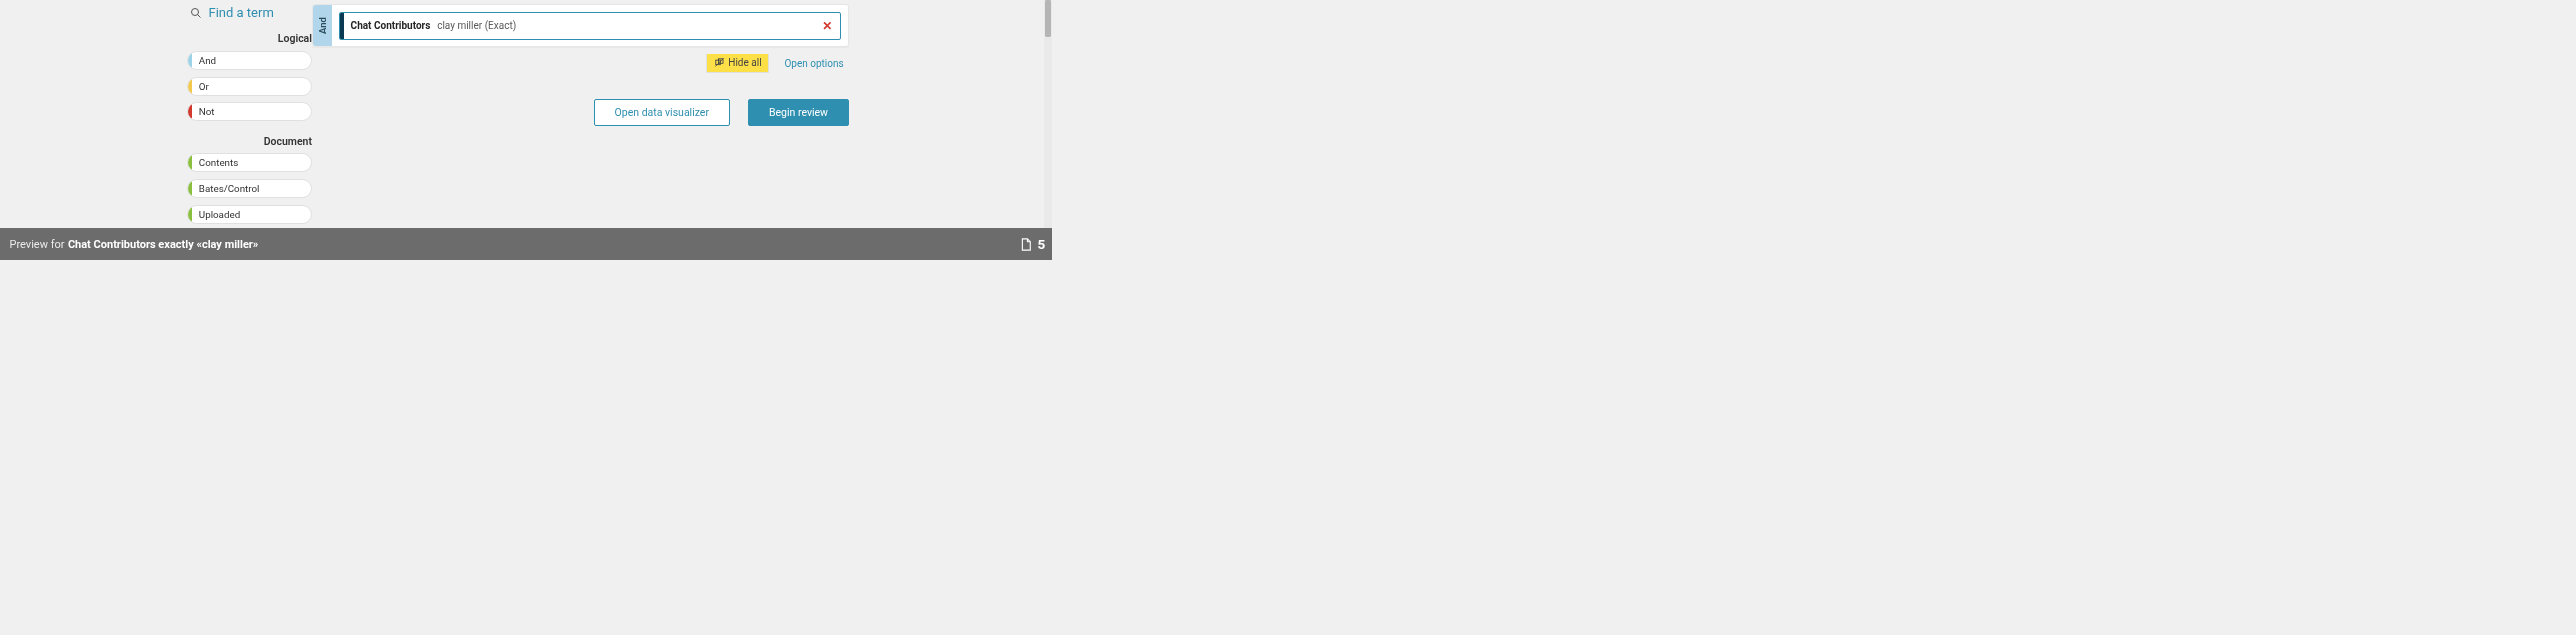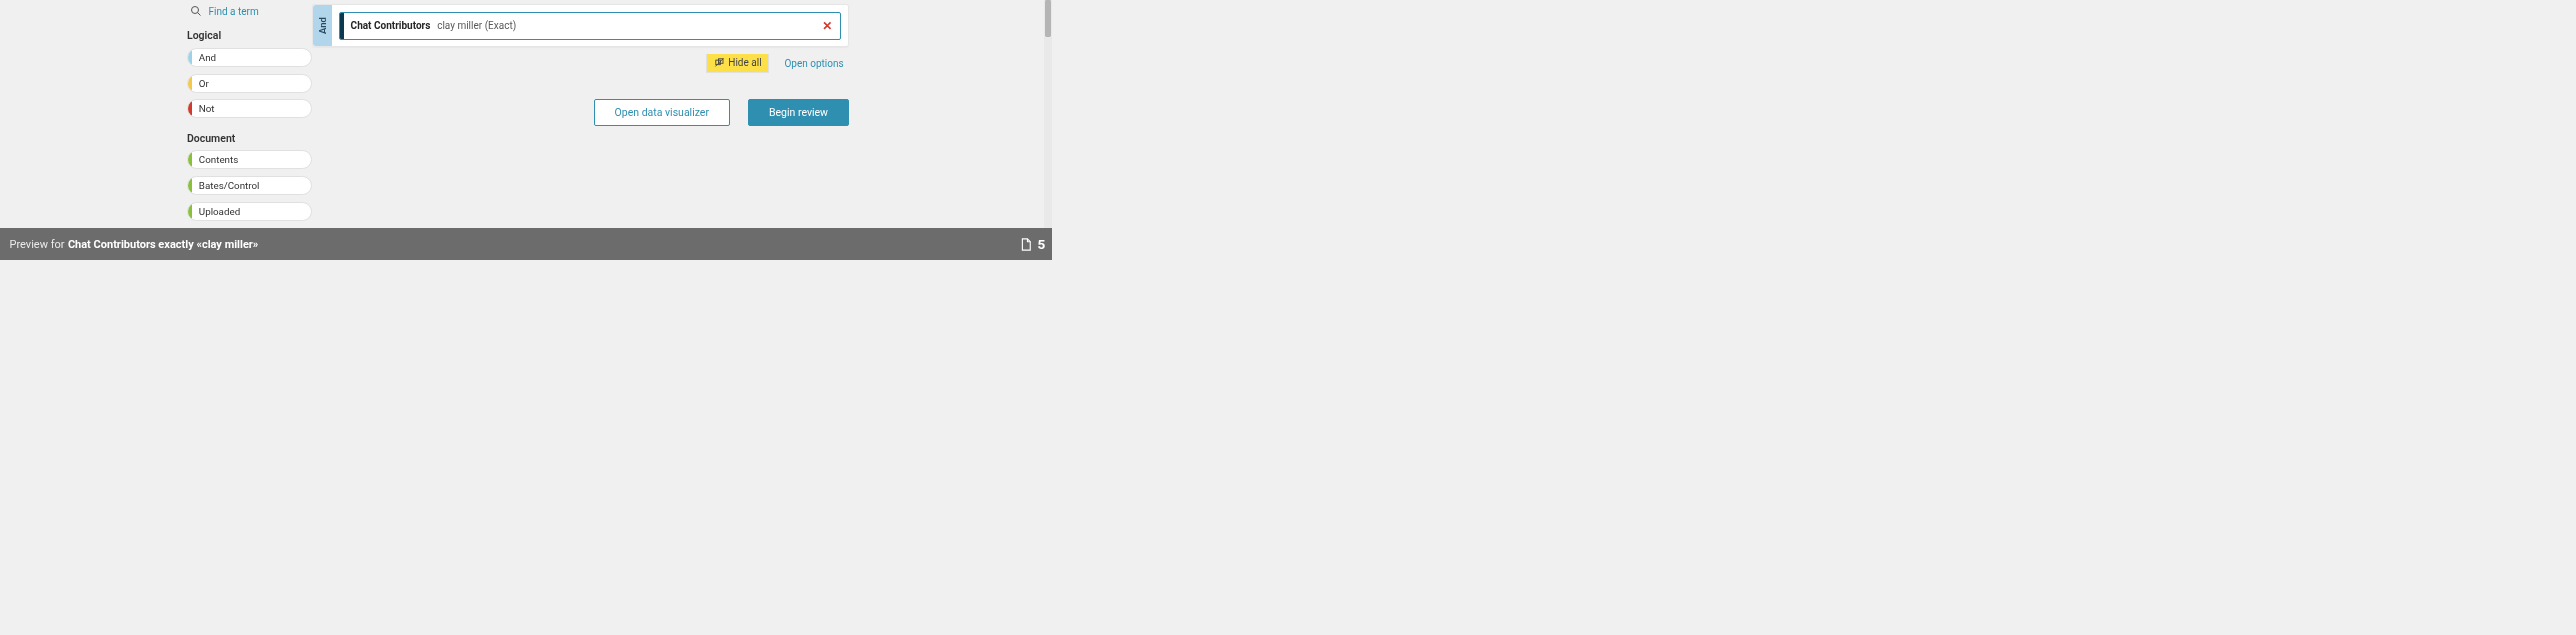--- a/index.html
+++ b/index.html
@@ -33,27 +33,28 @@
     }
     .find-term .search-icon-svg {
       width: 12px;
       height: 12px;
       stroke: #555;
       fill: none;
       stroke-width: 2;
     }
     .find-term .find-label {
       color: #2f8fb0;
-      font-size: 10px;
+      font-size: 13px;
     }
     .section-title {
       font-weight: 600;
       color: #333;
       font-size: 10.5px;
       margin-bottom: 5.4px;
+      text-align: right;
     }
     .pill-list { margin-bottom: 13.5px; }
     .pill {
       background: #fff;
       border: 0.7px solid #e0e0e0;
       border-radius: 9.5px;
       height: 19px;
       display: flex;
       align-items: center;
       margin-bottom: 6.8px;

